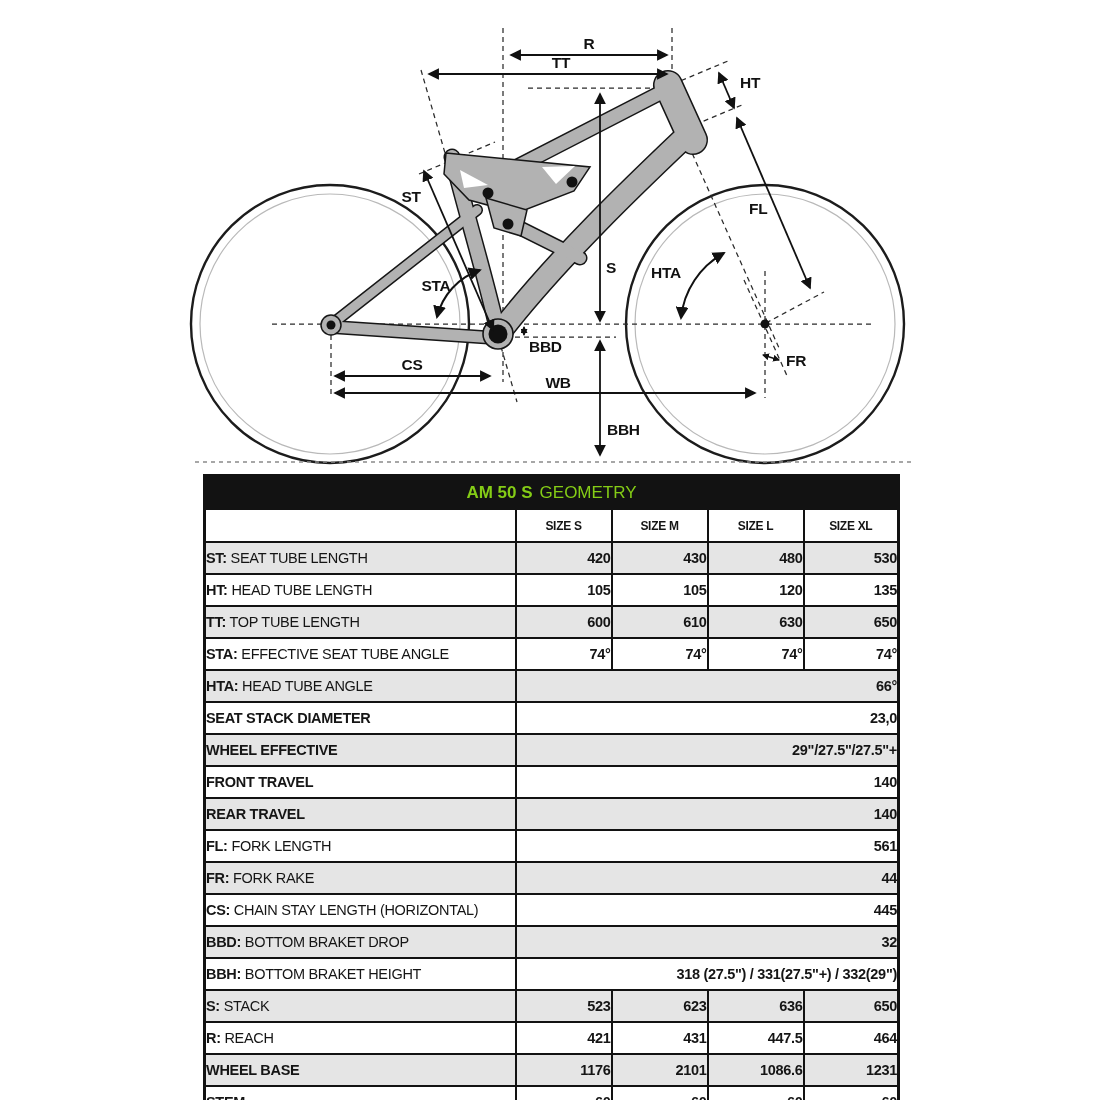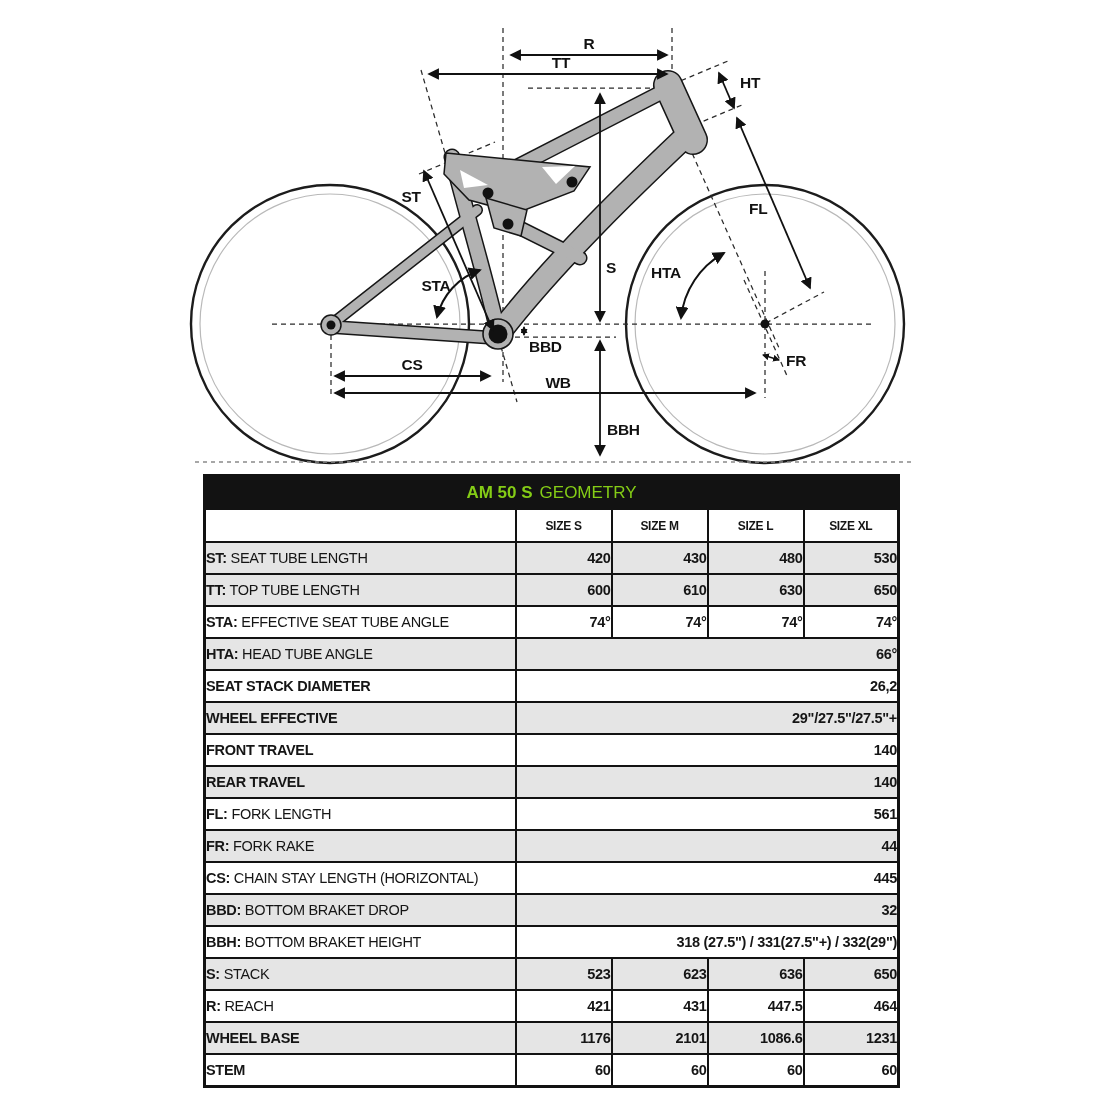--- a/index.html
+++ b/index.html
@@ -155,41 +155,48 @@
           <th>SIZE L</th>
           <th>SIZE XL</th>
         </tr>
       <tr class="shaded">
             <td class="label-cell"><b>ST:</b><span> SEAT TUBE LENGTH</span></td>
             <td class="val">420</td>
             <td class="val">430</td>
             <td class="val">480</td>
             <td class="val">530</td>
           </tr>
+          <tr class="plain">
+            <td class="label-cell"><b>HT:</b><span> HEAD TUBE LENGTH</span></td>
+            <td class="val">105</td>
+            <td class="val">105</td>
+            <td class="val">120</td>
+            <td class="val">135</td>
+          </tr>
           <tr class="shaded">
             <td class="label-cell"><b>TT:</b><span> TOP TUBE LENGTH</span></td>
             <td class="val">600</td>
             <td class="val">610</td>
             <td class="val">630</td>
             <td class="val">650</td>
           </tr>
           <tr class="plain">
             <td class="label-cell"><b>STA:</b><span> EFFECTIVE SEAT TUBE ANGLE</span></td>
             <td class="val">74°</td>
             <td class="val">74°</td>
             <td class="val">74°</td>
             <td class="val">74°</td>
           </tr>
           <tr class="shaded">
             <td class="label-cell"><b>HTA:</b><span> HEAD TUBE ANGLE</span></td>
             <td class="val" colspan="4">66°</td>
           </tr>
           <tr class="plain">
             <td class="label-cell"><b>SEAT STACK DIAMETER</b><span></span></td>
-            <td class="val" colspan="4">26,2</td>
+            <td class="val" colspan="4">23,0</td>
           </tr>
           <tr class="shaded">
             <td class="label-cell"><b>WHEEL EFFECTIVE</b><span></span></td>
             <td class="val" colspan="4">29"/27.5"/27.5"+</td>
           </tr>
           <tr class="plain">
             <td class="label-cell"><b>FRONT TRAVEL</b><span></span></td>
             <td class="val" colspan="4">140</td>
           </tr>
           <tr class="shaded">

